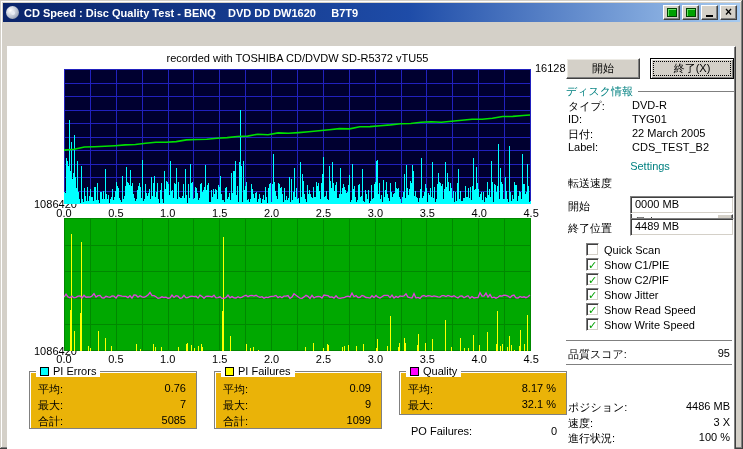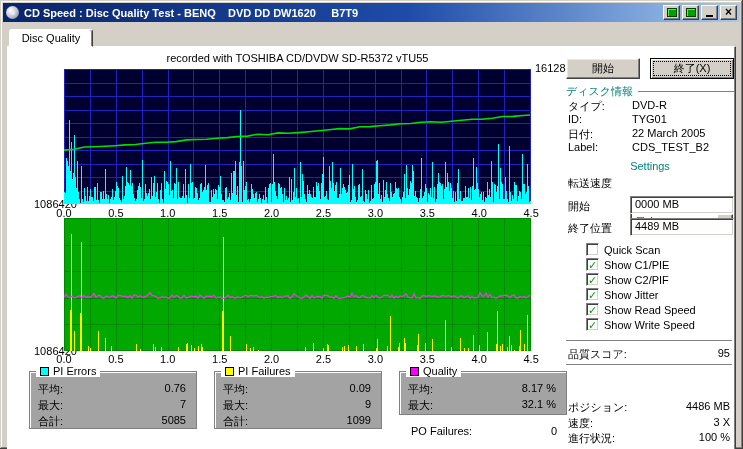--- a/index.html
+++ b/index.html
@@ -55,21 +55,21 @@
   .yticks span { height:13px; line-height:13px; display:block; }
   .yl { align-items:flex-end; text-align:right; }
   .yr { align-items:flex-start; text-align:left; }
   .xticks { display:flex; justify-content:space-between; }
   .xticks span { width:52px; text-align:center; }
 
   .plot { overflow:hidden; }
   .plot svg { display:block; }
 
   
-  .lbox { width:168px; background:#a3a3a3;
+  .lbox { width:168px; background:#eab308;
     border:1px solid #808080; box-shadow: 1px 1px 0 #FFFFFF, inset 1px 1px 0 #FFFFFF;
     padding:10px 10px 0 8px; }
   .ltitle { position:absolute; top:-7px; left:6px; background:#fff; padding:0 4px;
     display:flex; align-items:center; gap:4px; }
   .swatch { width:9px; height:9px; border:1px solid #000; display:inline-block; }
   .lrow { display:flex; justify-content:space-between; height:16px; }
   .porow { display:flex; justify-content:space-between; padding:0 10px 0 12px; }
 
   
   .rp { left:558px; top:0; width:168px; height:396px; }
@@ -117,23 +117,20 @@
         <span class="gg"></span>
       </span>
     <span class="tbtn">
         <span class="minbar"></span>
       </span>
     <span class="tbtn">
         <span class="xglyph">×</span>
       </span>
   </div>
 
-  <div class="tab">
-    <span>Disc Quality</span>
-  </div>
 
   <div class="tabpage">
 
     <div class="recnote">recorded with TOSHIBA CD/DVDW SD-R5372 vTU55</div>
 
     <div class="yticks yl" style="left:26px; top:15px; width:26px; height:149px;">
         <span>10</span>
         <span>8</span>
         <span>6</span>
         <span>4</span>

